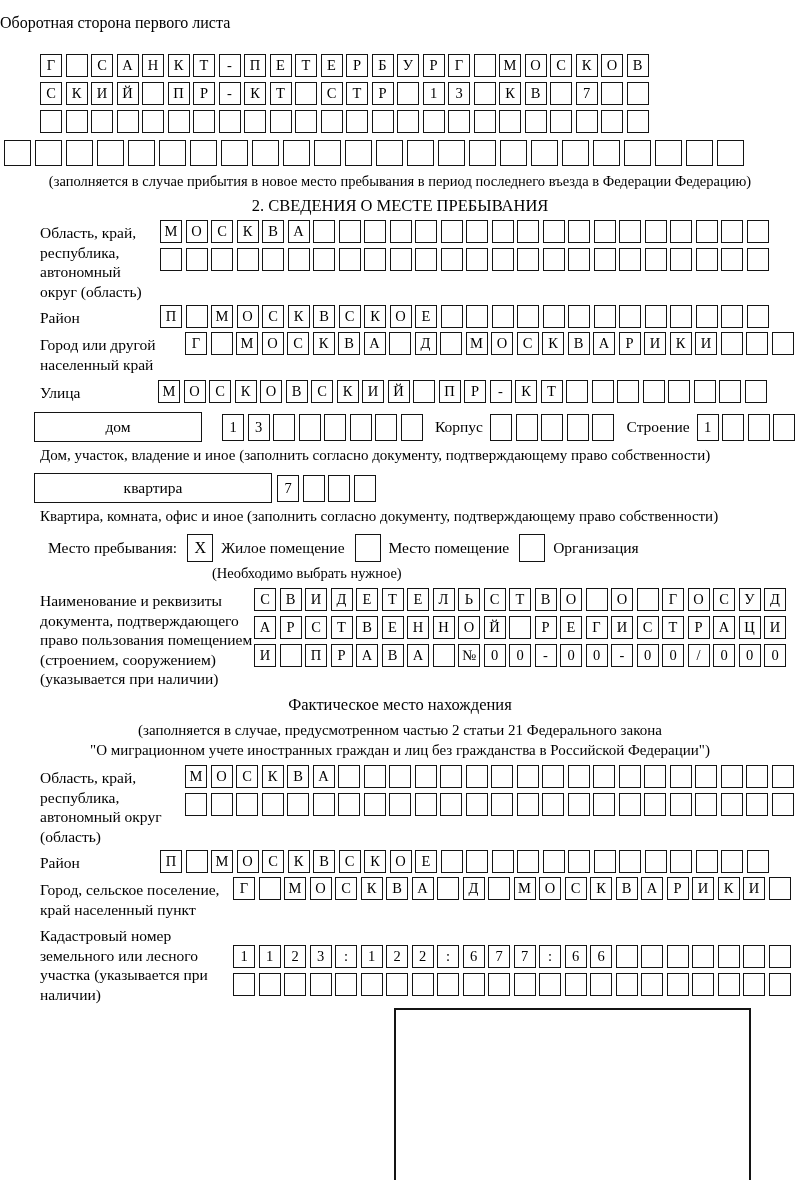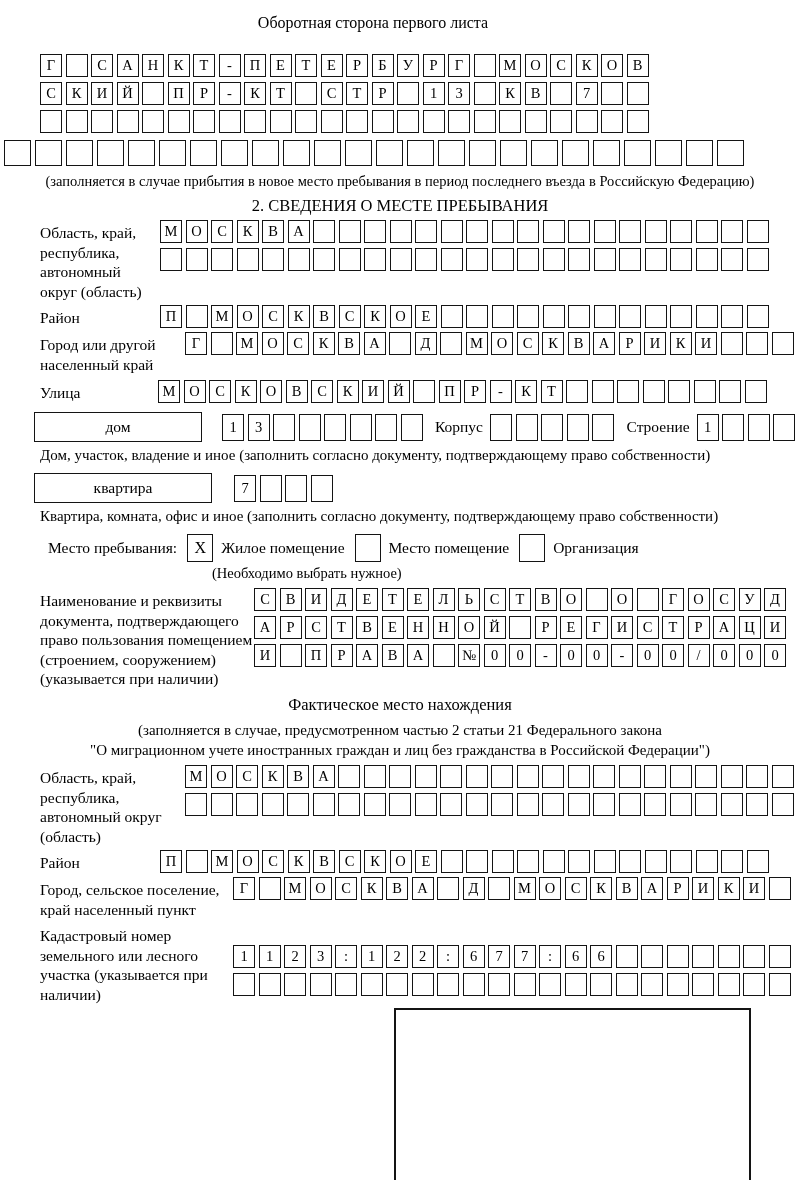--- a/index.html
+++ b/index.html
@@ -1,21 +1,21 @@
 <!DOCTYPE html>
 <html><head>
 <meta charset="utf-8">
 <style>
   html,body{margin:0;padding:0;background:#fff;}
   .page{
     width:800px;height:1180px;background:#fff;color:#000;
     font-family:"Liberation Serif","DejaVu Serif",serif;
     position:relative;overflow:hidden;
   }
-  .header-note{text-align:center;padding:14px 54px 0 0;font-size:16px;}
+  .header-note{text-align:left;padding:14px 54px 0 0;font-size:16px;}
   .lbl{font-size:15.5px;line-height:1.26;padding-top:3px;flex:none;}
   .w118{width:118px}.w120{width:120px}.w138{width:138px}.w145{width:145px}
   .w193{width:193px}.w214{width:214px}
   .frow{display:flex;align-items:flex-start;margin-left:40px;}
   .bcol{display:flex;flex-direction:column;}
   .bcol .boxrow + .boxrow{margin-top:5px;}
   .boxrow{display:flex;}
   .cb{
     width:22px;height:23px;box-sizing:border-box;border:1.6px solid #141414;
     margin-right:3.5px;display:inline-flex;align-items:center;justify-content:center;
@@ -26,21 +26,21 @@
   .tallrow .cb{height:27px;}
   .caption-center{text-align:center;font-size:14.5px;margin-top:7px;}
   .caption-left{font-size:15px;margin:5px 0 0 40px;}
   .title{text-align:center;font-weight:normal;font-size:16.5px;margin-top:6px;}
   .mt4{margin-top:4px}.mt6{margin-top:6px}.mt22{margin-top:22px}
   .addr{margin-top:22px;}
   .domrow{display:flex;align-items:center;margin:9px 0 0 34px;font-size:15.5px;}
   .wide-box{border:1.7px solid #141414;box-sizing:border-box;height:30px;
     display:flex;align-items:center;justify-content:center;font-size:15.5px;flex:none;background:#fff;}
   .dom-box{width:168px;margin-right:20px;}
-  .kv-box{width:178px;margin-right:22px;}
+  .kv-box{width:238px;margin-right:5px;}
   .inline-lbl{margin:0 7px 0 9px;flex:none;}
   .mesto{display:flex;align-items:center;margin:9px 0 0 48px;font-size:15.5px;}
   .chkrow{display:flex;margin:0 8px 0 10px;}
   .chkrow .cb{width:26px;height:28px;margin-right:0;font-size:16px;}
   .mesto-note{font-size:14.5px;margin:3px 0 0 212px;}
   .fact-note{text-align:center;font-size:15px;line-height:1.38;margin-top:5px;}
   .stamp-box{width:357px;height:176px;border:2px solid #141414;box-sizing:border-box;
     margin:4px 0 0 394px;background:#fff;}
 </style>
 </head>
@@ -151,21 +151,21 @@
       <span class="cb"></span>
       <span class="cb"></span>
       <span class="cb"></span>
       <span class="cb"></span>
       <span class="cb"></span>
       <span class="cb"></span>
       <span class="cb"></span>
       <span class="cb"></span>
       <span class="cb"></span>
     </div>
-  <div class="caption-center">(заполняется в случае прибытия в новое место пребывания в период последнего въезда в Российскую Федерацию)</div>
+  <div class="caption-center">(заполняется в случае прибытия в новое место пребывания в период последнего въезда в Федерации Федерацию)</div>
 
   <div class="title">2. СВЕДЕНИЯ О МЕСТЕ ПРЕБЫВАНИЯ</div>
 
   <div class="frow mt4">
     <div class="lbl w120">Область, край, республика, автономный округ (область)</div>
     <div class="bcol">
       <div class="boxrow">
           <span class="cb">М</span>
           <span class="cb">О</span>
           <span class="cb">С</span>

